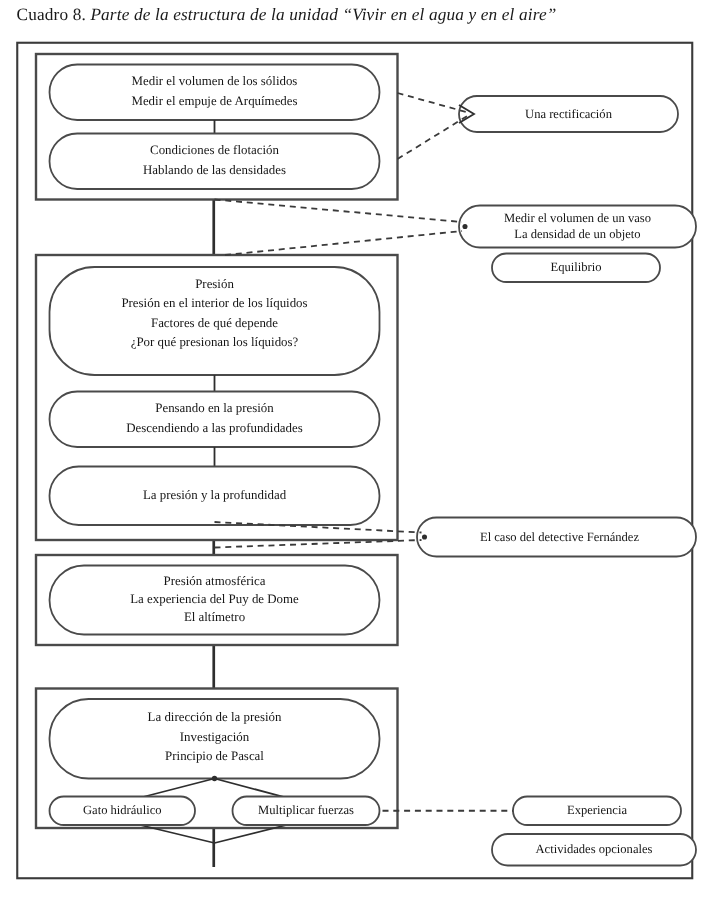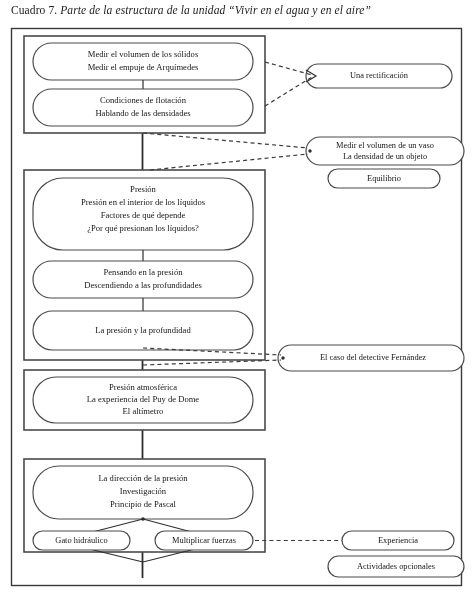--- a/index.html
+++ b/index.html
@@ -88,21 +88,21 @@
     text-anchor: middle;
     dominant-baseline: middle;
   }
 </style>
 </head>
 <body>
 
 <div id="root">
 
   <div class="caption">
-    <span class="cap-label">Cuadro 7.</span>
+    <span class="cap-label">Cuadro 8.</span>
     <span class="cap-title">Parte de la estructura de la unidad “Vivir en el agua y en el aire”</span>
   </div>
 
   <svg id="diagram" viewBox="0 0 474 600">
 
     <rect class="outer-frame" x="11.5" y="28.5" width="450" height="557"></rect>
 
     <line class="spine" x1="142.5" y1="133" x2="142.5" y2="170"></line>
     <line class="spine" x1="142.5" y1="360" x2="142.5" y2="370"></line>
     <line class="spine" x1="142.5" y1="430" x2="142.5" y2="459"></line>

